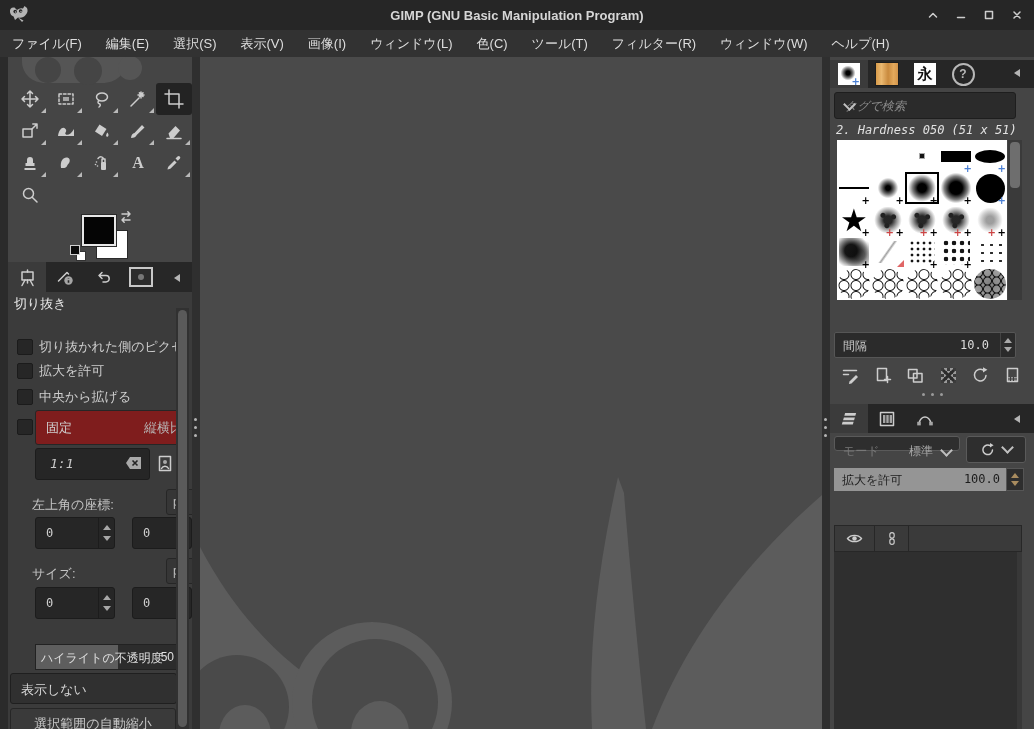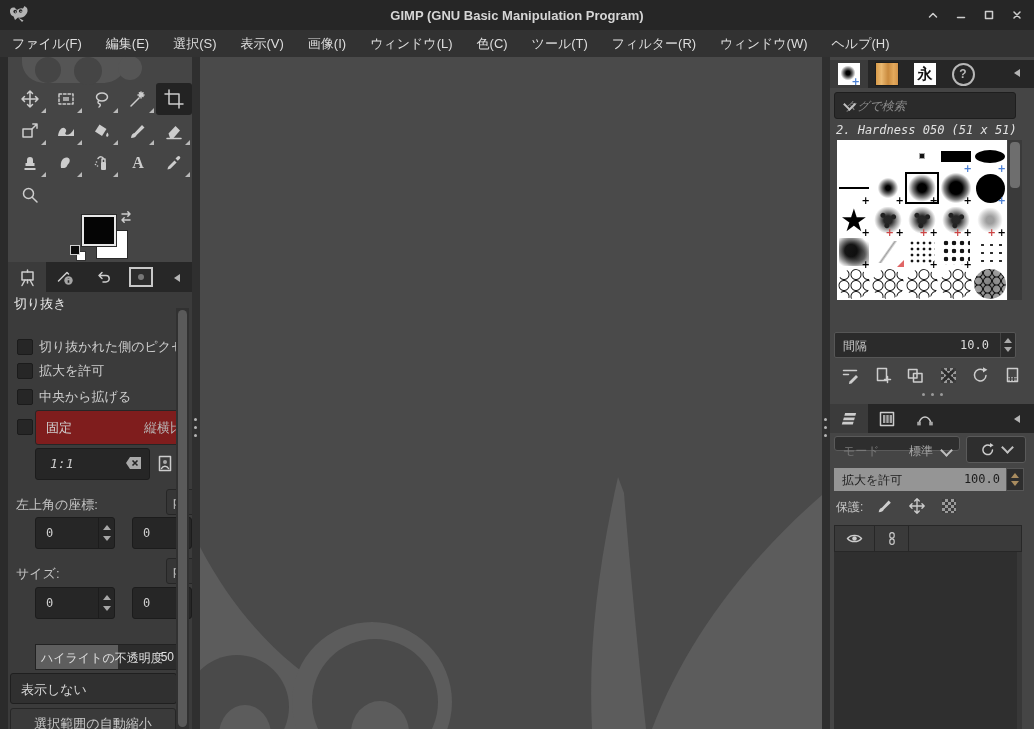--- a/index.html
+++ b/index.html
@@ -54,21 +54,21 @@
   .cb.checked::before{transform:rotate(45deg)}
   .cb.checked::after{transform:rotate(-45deg)}
   .cblabel{position:absolute;left:31px;top:1px;color:#cfcfcf;white-space:nowrap;width:142px;overflow:hidden}
   .fixedframe{position:absolute;left:27px;top:118px;width:142px;height:33px;background:#7f1d1d;border:1px solid #262626;border-radius:3px}
   .fixedlabel{position:absolute;left:10px;top:8px;color:#cfcfcf}
   .fixedval{position:absolute;right:2px;top:8px;width:32px;overflow:hidden;color:#b9b9b9;white-space:nowrap}
   .entry{position:absolute;left:27px;top:156px;width:113px;height:30px;background:#262626;border:1px solid #1c1c1c;border-radius:3px}
   .entrytext{position:absolute;left:14px;top:7px;font:italic 13px "DejaVu Sans Mono",monospace;color:#c8c8c8}
   .clearicon{position:absolute;right:6px;top:7px}
   .pagebtn{position:absolute;left:148px;top:160px;width:18px;height:22px;display:flex;align-items:center;justify-content:center}
-  .optlabel{position:absolute;left:8px;color:#c4c4c4;white-space:nowrap}
+  .optlabel{position:absolute;left:24px;color:#c4c4c4;white-space:nowrap}
   .pxbtn{position:absolute;left:158px;width:30px;height:26px;background:#363636;border:1px solid #262626;border-radius:3px;overflow:hidden;color:#bbb;font-size:12px;padding:5px 0 0 6px;box-sizing:border-box}
   .spin{position:absolute;height:30px;background:#262626;border:1px solid #1c1c1c;border-radius:3px}
   .spinval{position:absolute;left:10px;top:8px;font:12px "DejaVu Sans Mono",monospace;color:#cfcfcf}
   .spincol{position:absolute;right:0;top:0;bottom:0;width:15px;border-left:1px solid #1c1c1c;display:flex;flex-direction:column;align-items:center;justify-content:space-evenly}
   .aru{width:0;height:0;border-left:4px solid transparent;border-right:4px solid transparent;border-bottom:5px solid #a8a8a8}
   .ard{width:0;height:0;border-left:4px solid transparent;border-right:4px solid transparent;border-top:5px solid #a8a8a8}
   .hl-slider{position:absolute;left:27px;top:352px;width:141px;height:24px;background:#2c2c2c;border:1px solid #222;overflow:hidden}
   .hl-fill{position:absolute;left:0;top:0;bottom:0;width:58%;background:#5e5e5e}
   .hl-label{position:absolute;left:5px;top:5px;font-size:12px;color:#e0e0e0;white-space:nowrap}
   .hl-val{position:absolute;right:3px;top:5px;font-size:12px;color:#e0e0e0}
@@ -688,34 +688,20 @@
 
     <div class="opac">
       <span class="lab">拡大を許可</span>
       <span class="val">100.0</span>
     </div>
     <div class="opacspin">
         <i class="aru" style="border-bottom-color:#a98c5f"></i>
         <i class="ard" style="border-top-color:#a98c5f"></i>
       </div>
 
-    <div class="lockrow">
-      <span class="lab">保護:</span>
-      <span class="lock-ic" style="left:46px">
-        <svg width="18" height="18" viewBox="0 0 20 20">
-            <path class="icf" d="M3 17c.3-3 1.5-4.5 3.5-5L14 4l2.5 2.5-7.8 7.5C8 16 6 17 3 17Z"></path>
-          </svg>
-      </span>
-      <span class="lock-ic" style="left:78px">
-        <svg width="18" height="18" viewBox="0 0 20 20">
-            <path class="ic" d="M10 2V18 M2 10H18 M10 2 7.5 4.5 M10 2 12.5 4.5 M10 18 7.5 15.5 M10 18 12.5 15.5 M2 10 4.5 7.5 M2 10 4.5 12.5 M18 10 15.5 7.5 M18 10 15.5 12.5"></path>
-          </svg>
-      </span>
-      <span class="lock-ic checker" style="left:112px;width:14px;height:14px;top:4px"></span>
-    </div>
 
     <div class="lheader">
       <span class="lhcell" style="width:40px">
         <svg width="17" height="15" viewBox="0 0 18 16">
             <path class="ic" d="M1.5 8C5 3.5 13 3.5 16.5 8 13 12.5 5 12.5 1.5 8Z"></path>
             <circle cx="9" cy="8" r="2.4" fill="#cdcdcd"></circle>
           </svg>
       </span>
       <span class="lhcell" style="width:34px">
         <svg width="14" height="17" viewBox="0 0 18 18">

